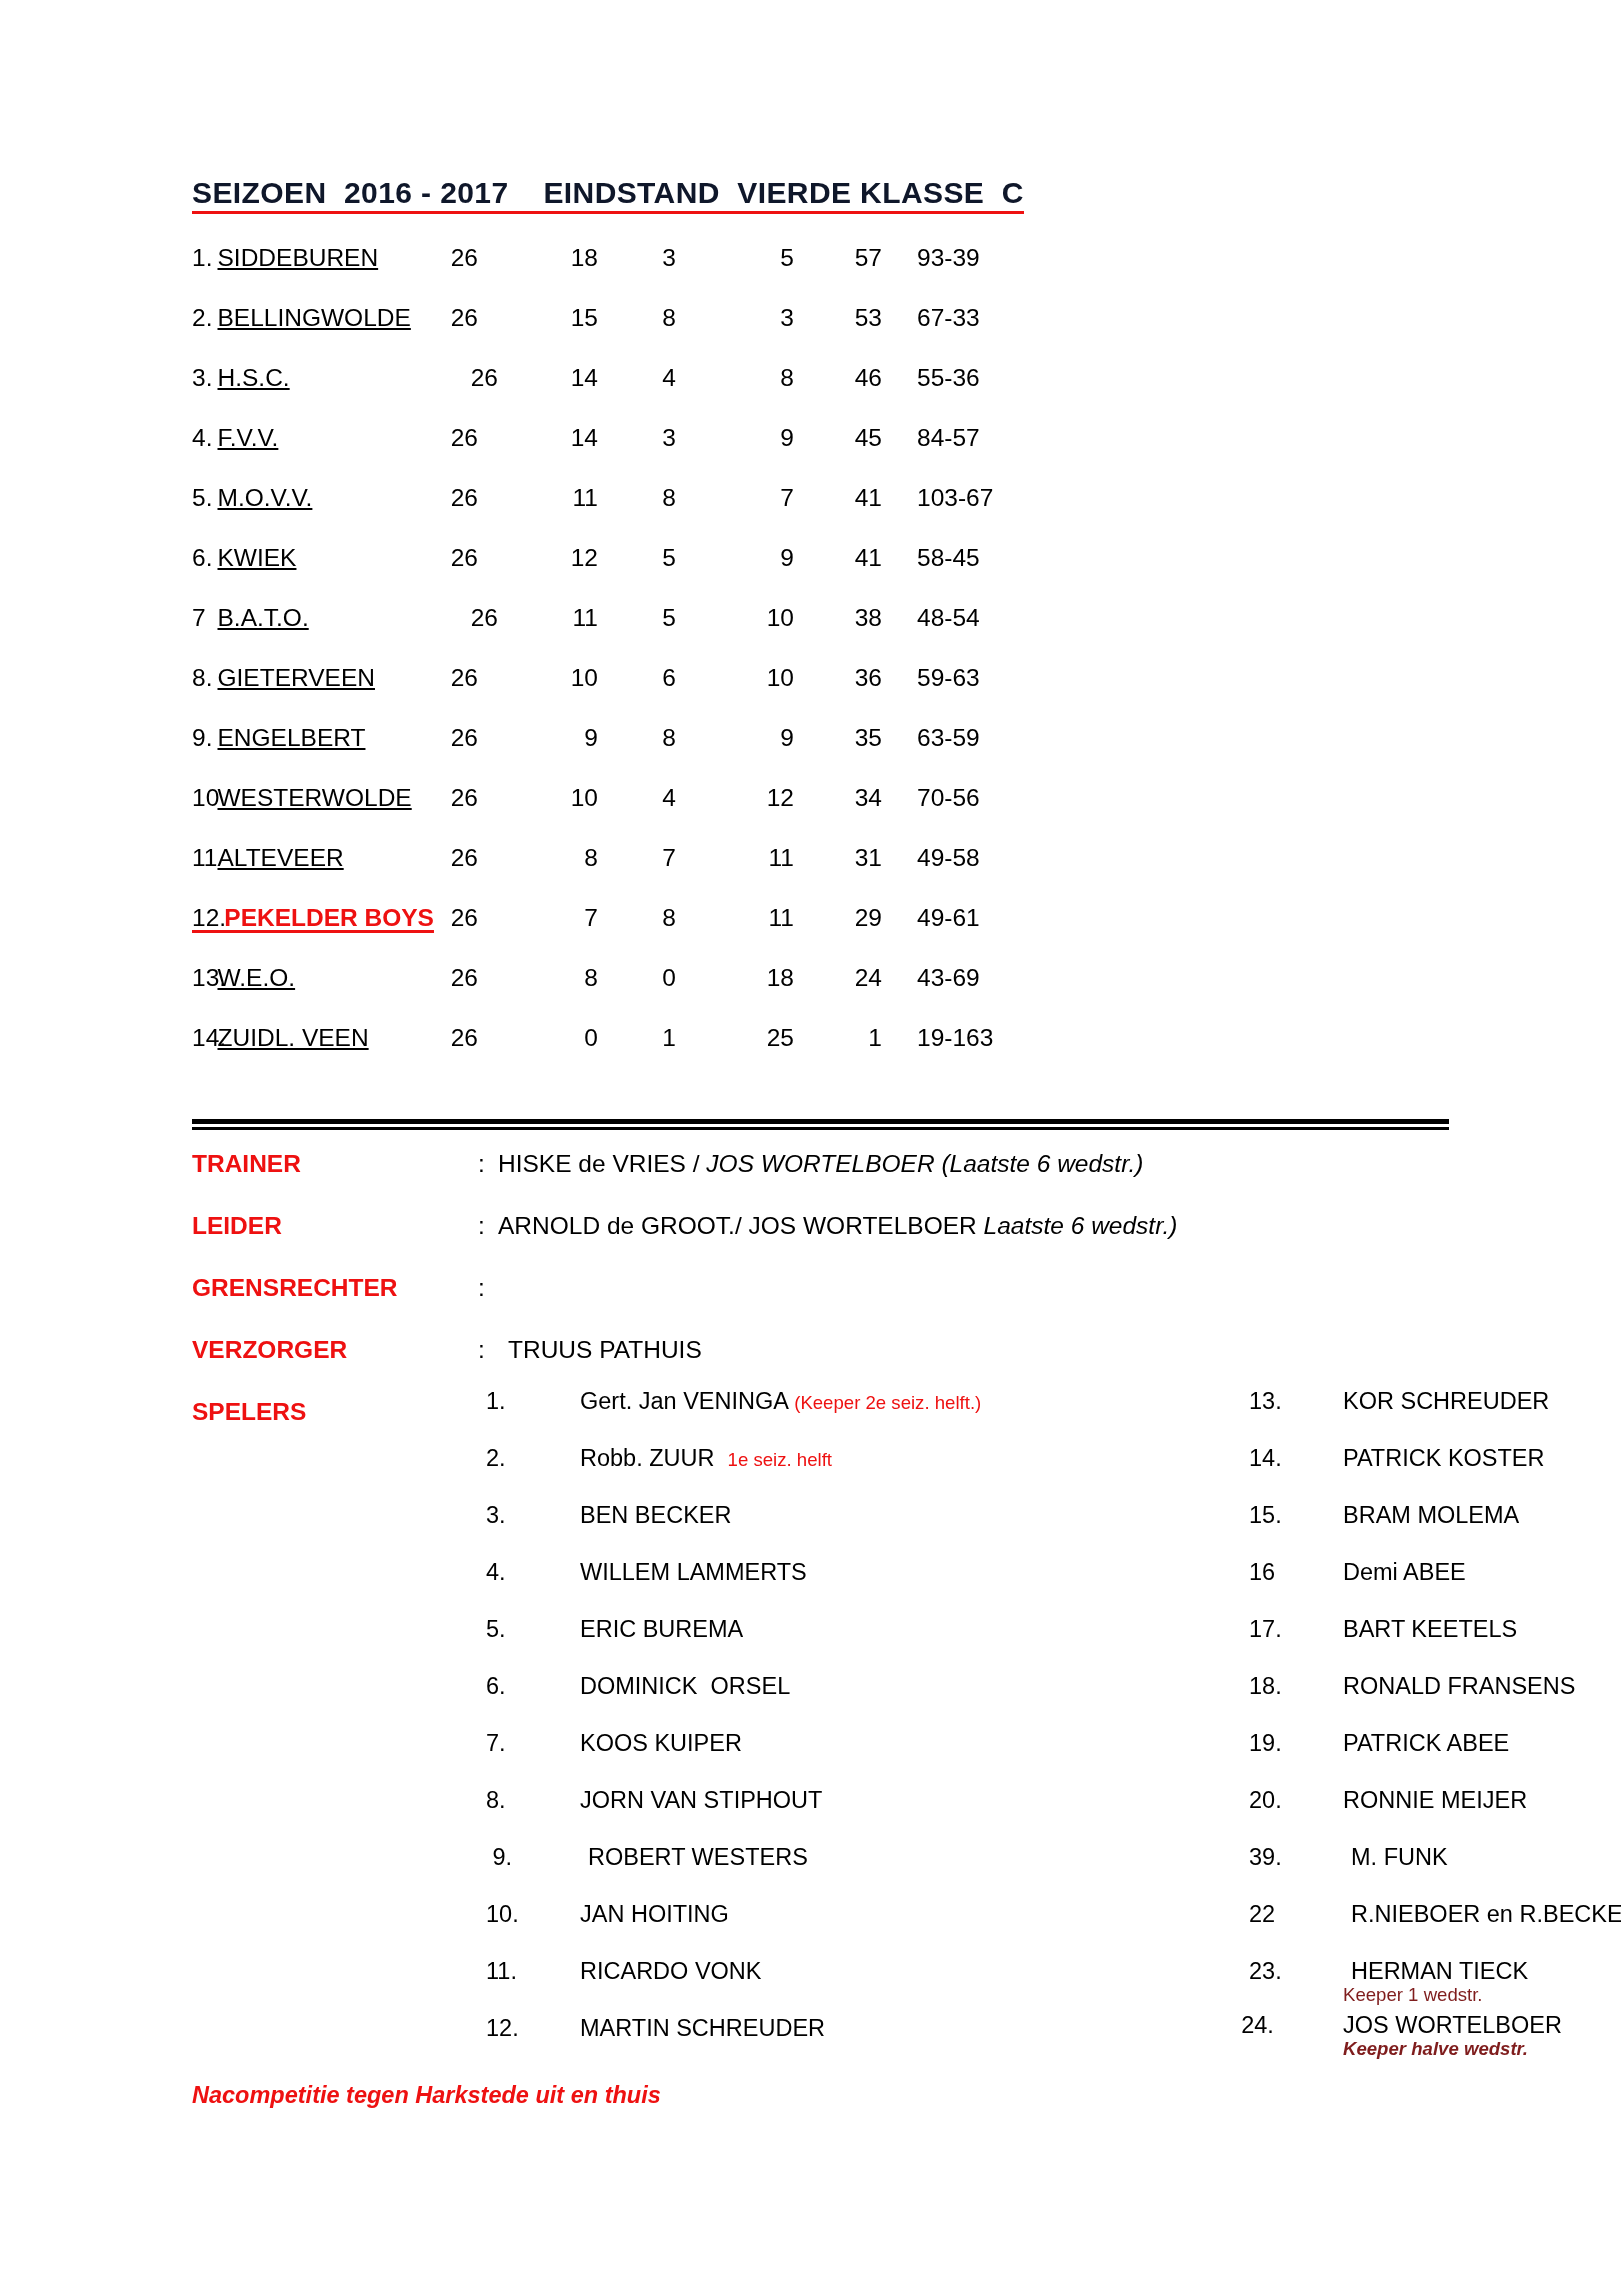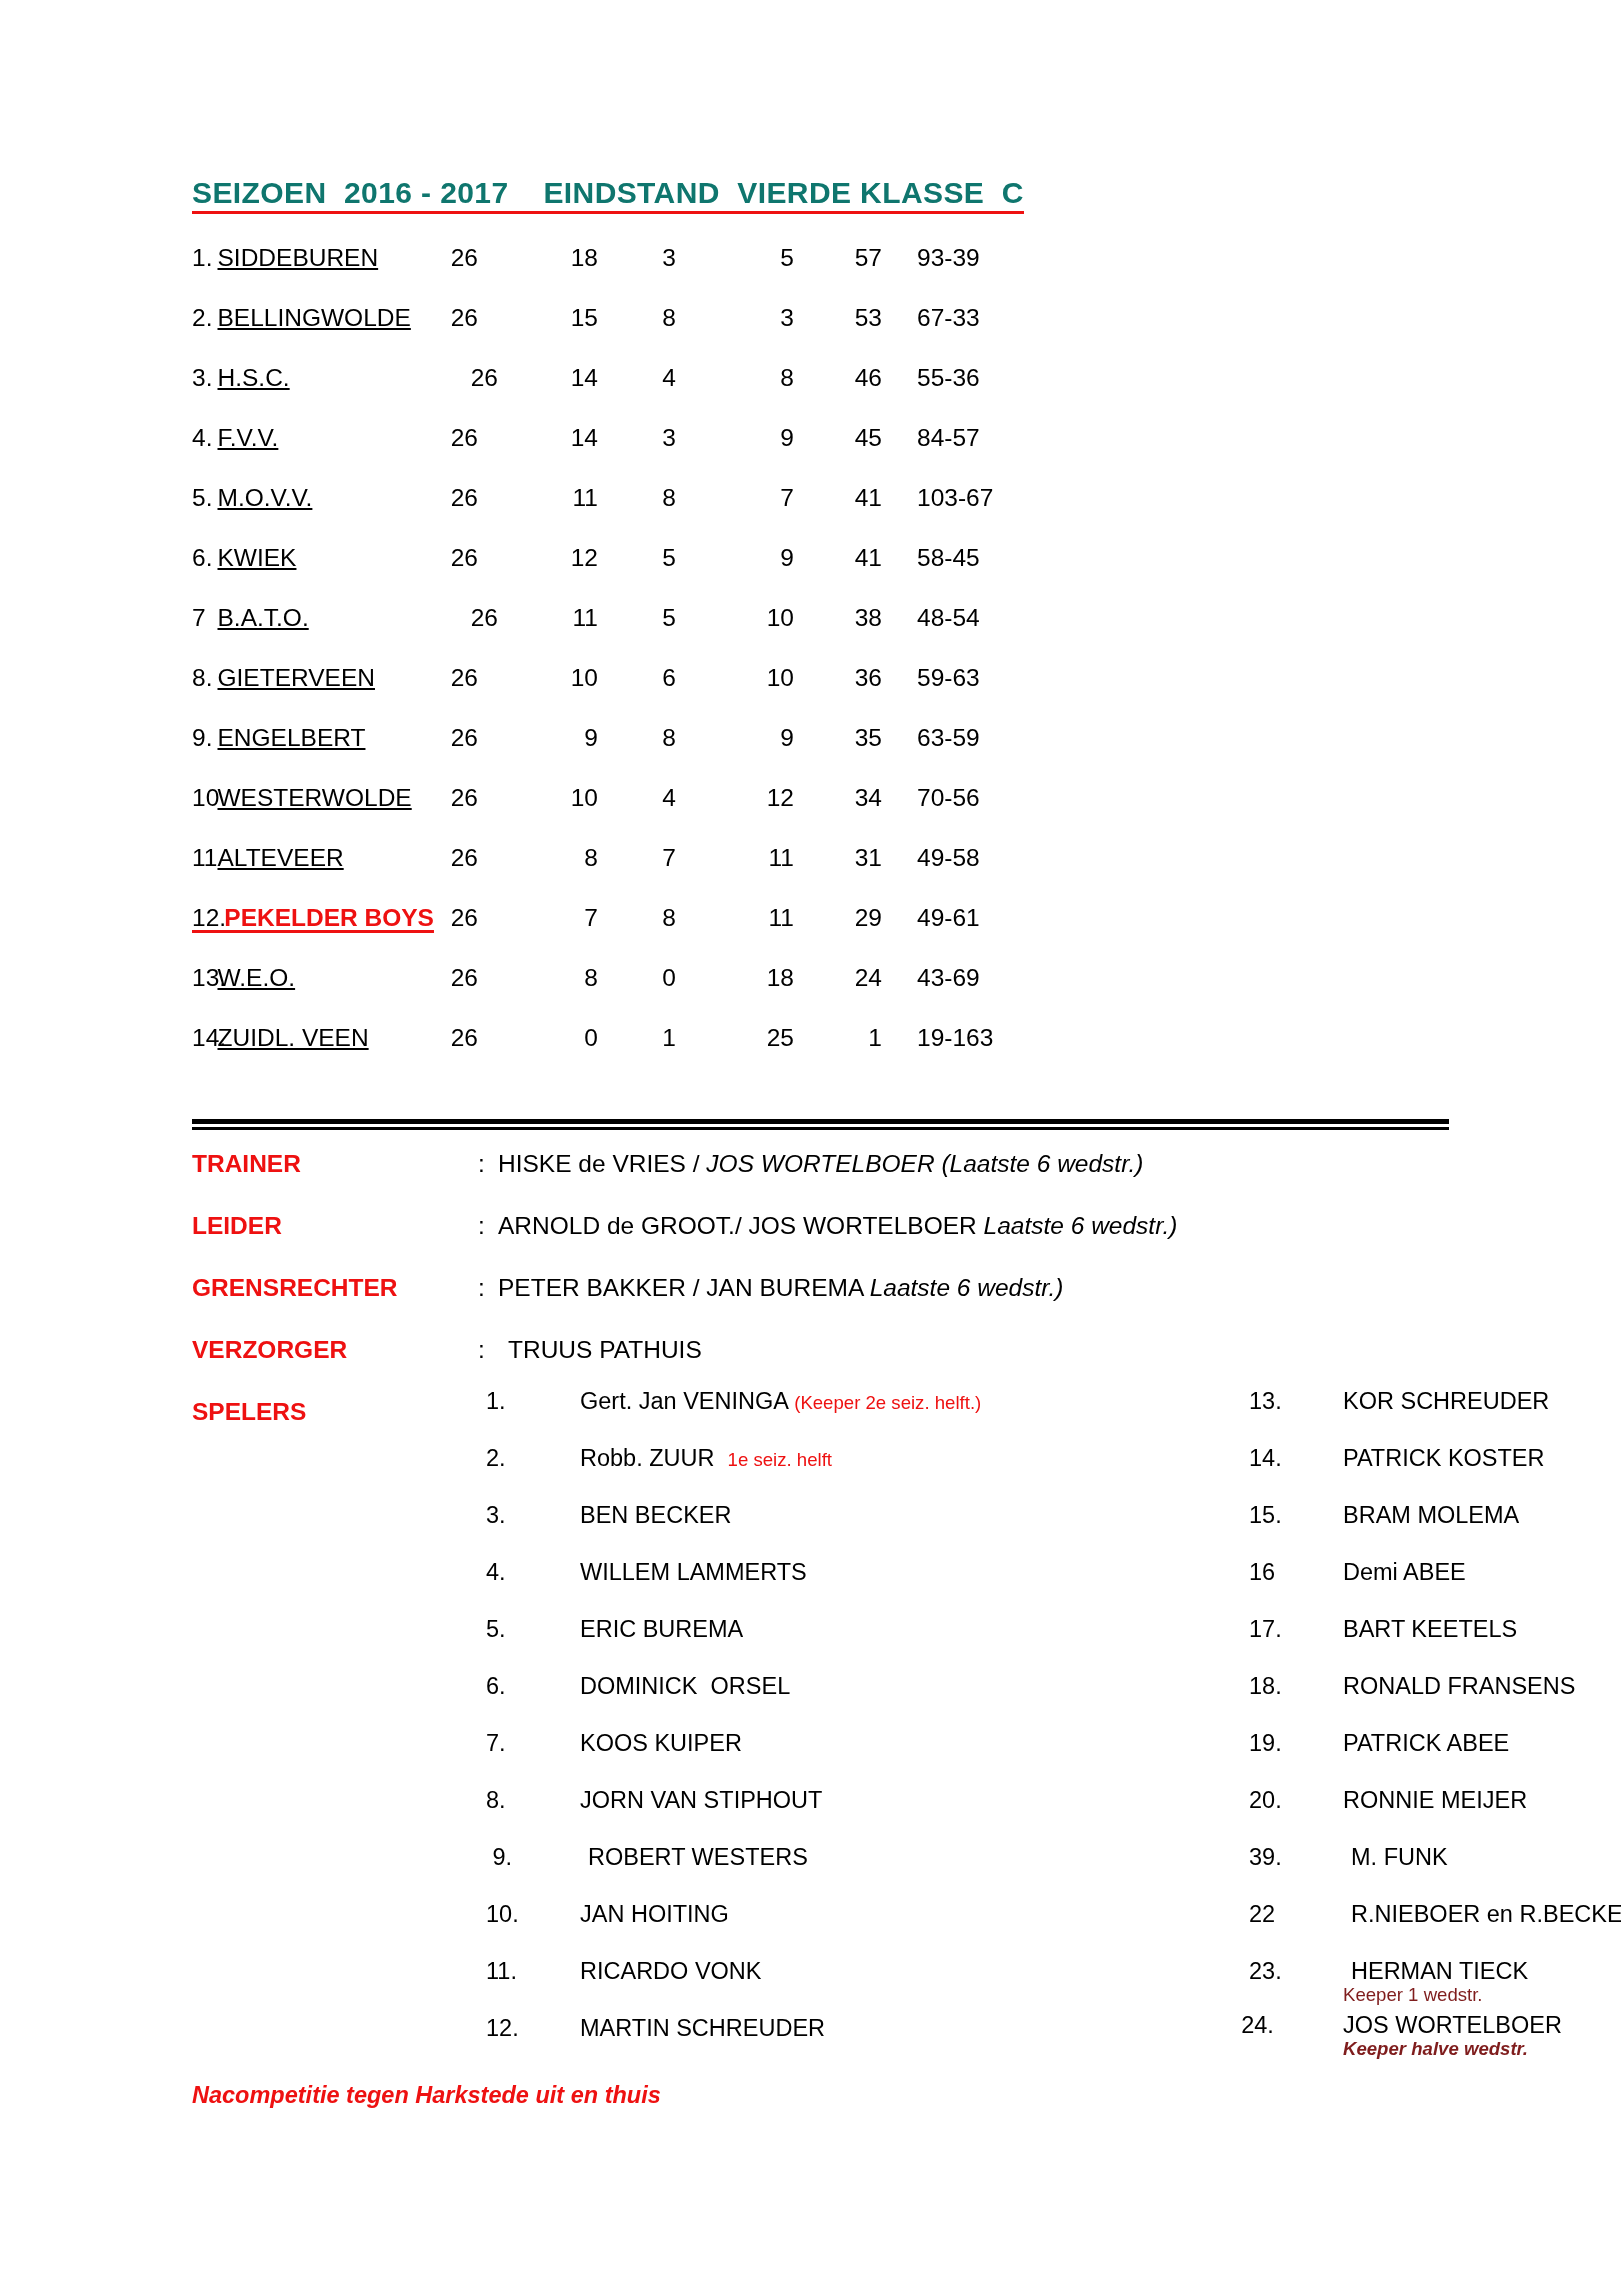--- a/index.html
+++ b/index.html
@@ -22,21 +22,21 @@
     height: 2293px;
   }
 
   
   .title {
     position: absolute;
     left: 192px;
     top: 178px;
     font-size: 30px;
     font-weight: bold;
-    color: #0f766e;
+    color: #0f172a;
     letter-spacing: 0.4px;
     white-space: pre;
     border-bottom: 3.9px solid #ee1111;
     padding-bottom: 2.9px;
     display: inline-block;
     line-height: 1.0;
   }
 
   
   .standings {
@@ -380,21 +380,20 @@
       <span class="val"><span>HISKE de VRIES / </span><span class="bi">JOS WORTELBOER (Laatste 6 wedstr.)</span></span>
     </div>
     <div class="strow">
       <span class="lab">LEIDER</span>
       <span class="colon">:</span>
       <span class="val"><span>ARNOLD de GROOT./ JOS WORTELBOER </span><span class="bi">Laatste 6 wedstr.)</span></span>
     </div>
     <div class="strow">
       <span class="lab">GRENSRECHTER</span>
       <span class="colon">:</span>
-      <span class="val"><span>PETER BAKKER / JAN BUREMA </span><span class="bi">Laatste 6 wedstr.)</span></span>
     </div>
     <div class="strow">
       <span class="lab">VERZORGER</span>
       <span class="colon">:</span>
       <span class="val pad">TRUUS PATHUIS</span>
     </div>
     <div class="strow">
       <span class="lab">SPELERS</span>
     </div>
   </div>

